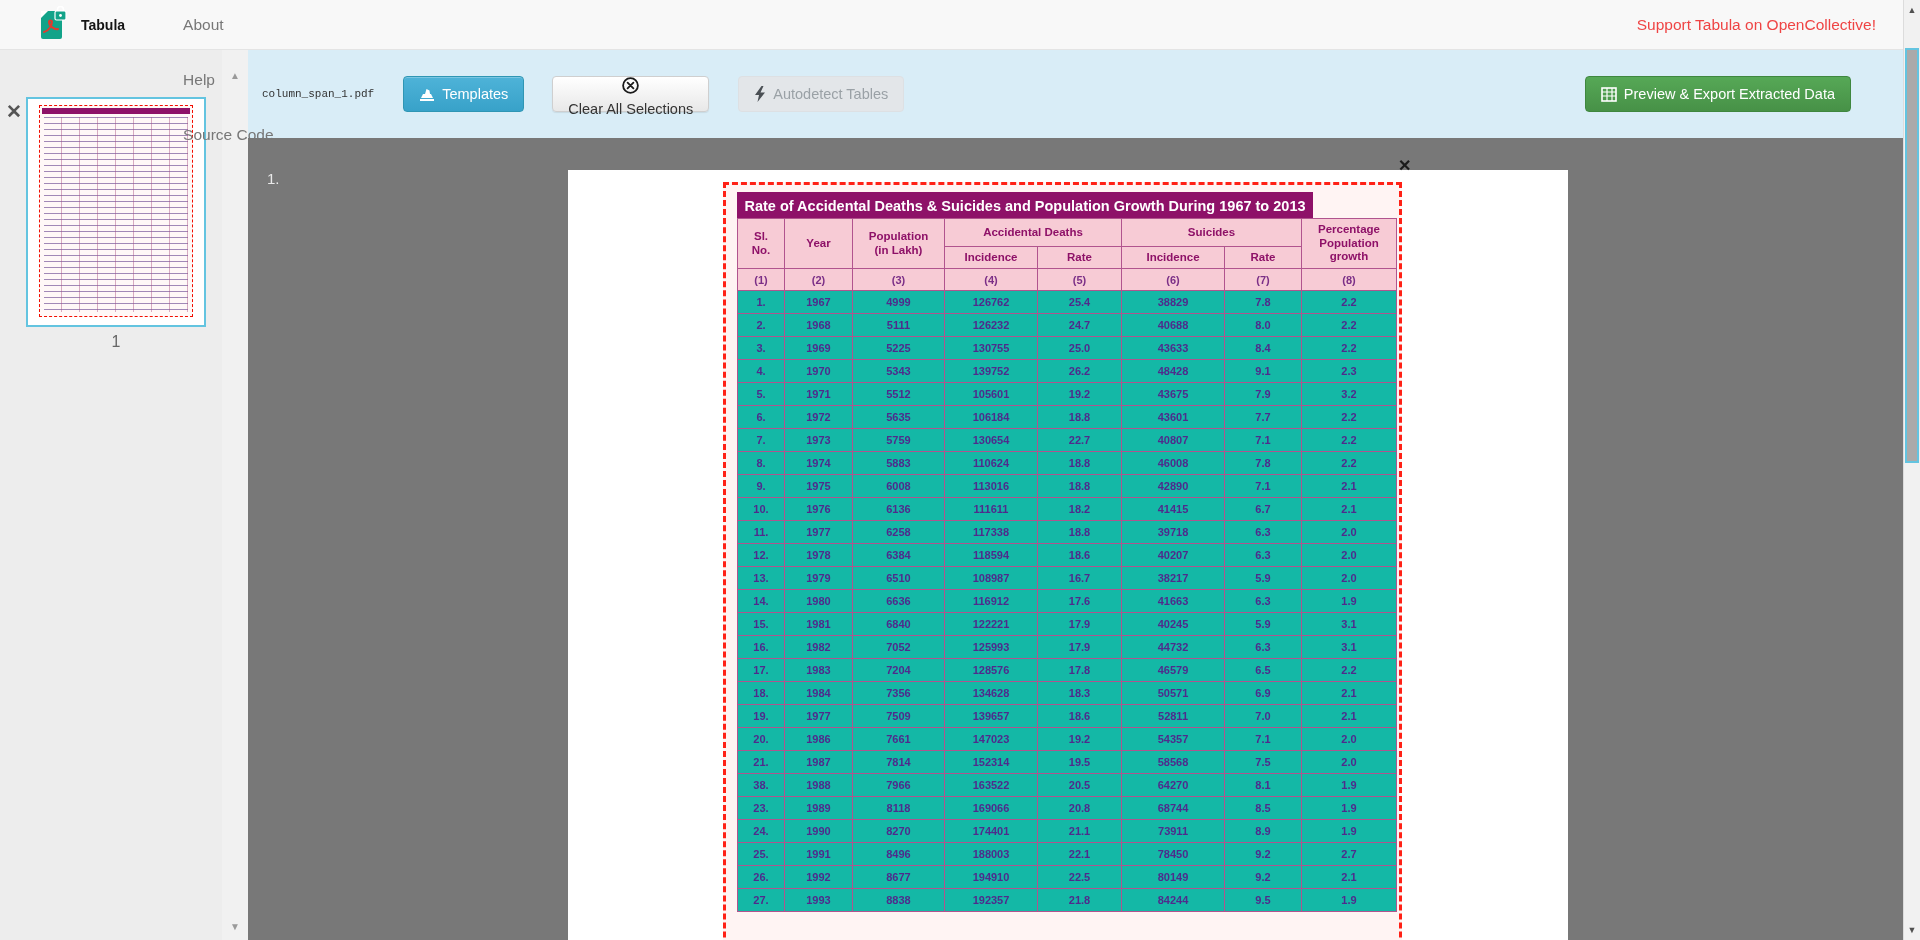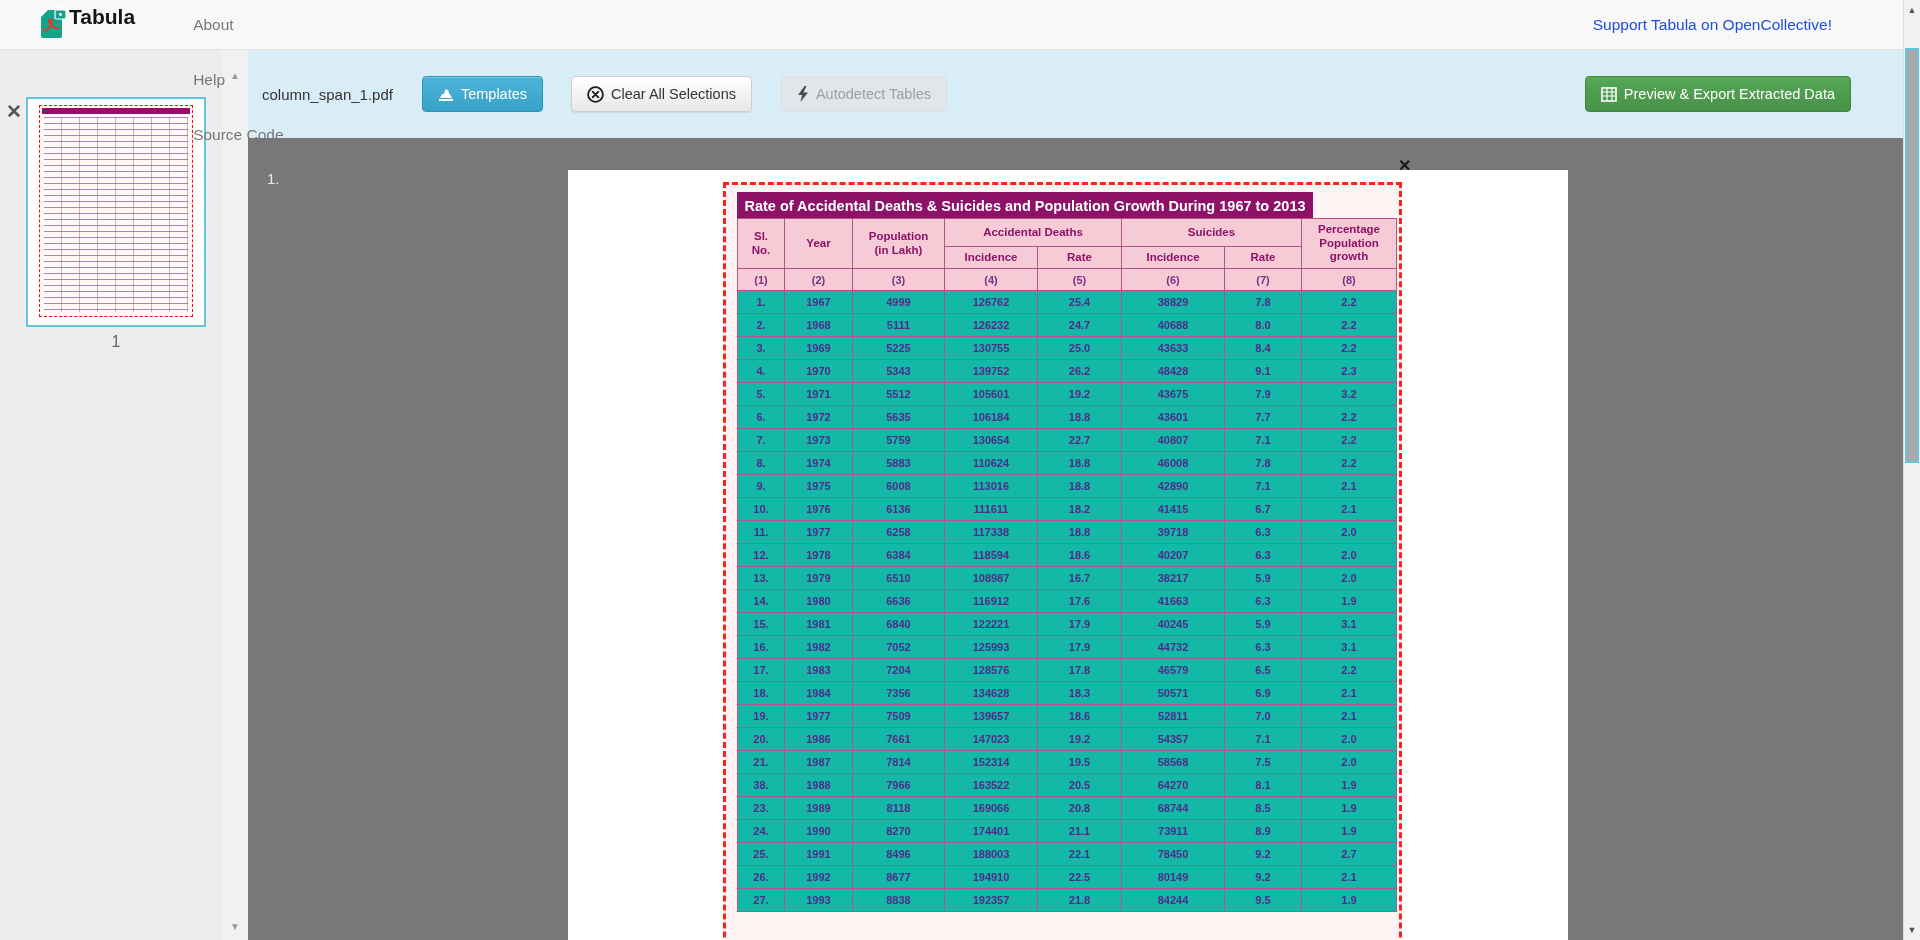--- a/index.html
+++ b/index.html
@@ -4,25 +4,25 @@
 <style>
   * { margin:0; padding:0; box-sizing:border-box; }
   html,body { width:1920px; height:940px; overflow:hidden; background:#fff;
               font-family:"Liberation Sans", sans-serif; }
   .app { position:relative; width:1920px; height:940px; }
 
   
   .navbar { position:absolute; left:0; top:0; width:1920px; height:50px;
             background:#f8f8f8; border-bottom:1px solid #e4e4e4;
             display:flex; align-items:center; z-index:5; }
-  .brand { display:flex; gap:1px; margin-left:38px;
-           font-size:21px; font-weight:bold; color:#151515; cursor:pointer; }
+  .brand { display:flex; align-items:center; gap:13px; margin-left:38px;
+           font-size:14px; font-weight:bold; color:#151515; cursor:pointer; }
   .navlinks { display:flex; gap:37px; margin-left:58px;flex-direction:column; }
   .navlinks a { color:#777; font-size:15.5px; text-decoration:none; cursor:pointer; }
-  .support { margin-left:auto; margin-right:88px; color:#1d4ed8; font-size:15.5px; cursor:pointer; }
+  .support { margin-left:auto; margin-right:44px; color:#ef4444; font-size:15.5px; cursor:pointer; }
 
   
   .sidebar { position:absolute; left:0; top:50px; width:222px; bottom:0; background:#ededed; }
   .thumb-close { position:absolute; left:6px; top:50px; font-size:19px; font-weight:bold;
                  color:#555; cursor:pointer; }
   .thumb { position:absolute; left:26px; top:47px; width:180px; height:230px;
            background:#fff; border:2px solid #63c4e0; cursor:pointer; }
   .mini-selection { position:absolute; left:11px; right:11px; top:6px; bottom:8px;
                     border:1px dashed #f20d00; background:rgba(255,20,10,0.03); }
   .mini-title { height:6px; margin:2px 2px 2px 2px; background:#8e1168; }
@@ -35,28 +35,28 @@
   .sidebar-scroll { position:absolute; left:222px; top:50px; width:26px; bottom:0;
                     background:#f1f1f1; }
   .sidebar-scroll .arr { position:absolute; left:0; width:26px; text-align:center;
                          color:#9a9a9a; font-size:10px; cursor:pointer; }
   .sidebar-scroll .up { top:20px; }
   .sidebar-scroll .down { bottom:8px; }
 
   
   .toolbar { position:absolute; left:248px; right:17px; top:50px; height:88px;
              background:#d9edf7; display:flex; align-items:center; }
-  .filename { margin-left:14px; font-size:15px; color:#333; }
+  .filename { margin-left:14px; font-size:11px; color:#333;font-family:Liberation Mono, monospace; }
   .btn { display:inline-flex; align-items:center; gap:7px; height:36px; padding:0 15px;
          border-radius:4px; font-size:14.5px; border:1px solid transparent;
          cursor:pointer; font-family:"Liberation Sans", sans-serif; white-space:nowrap; }
   .btn-templates { margin-left:29px; color:#fff; background:linear-gradient(#4eb3d8,#38a2c9);
                    border-color:#2f96b4; box-shadow:inset 0 1px 0 rgba(255,255,255,.25); }
   .btn-clear { margin-left:28px; color:#333; background:linear-gradient(#ffffff,#e8e8e8);
-               border-color:#cfcfcf; box-shadow:0 1px 1px rgba(0,0,0,.08); }
+               border-color:#cfcfcf; box-shadow:0 1px 1px rgba(0,0,0,.08);flex-direction:column; }
   .btn-auto { margin-left:29px; color:#9aa1a6; background:#e3e6e9; border-color:#dde0e3;
               cursor:default; }
   .btn-export { position:absolute; right:52px; color:#fff;
                 background:linear-gradient(#56a856,#479147); border-color:#3f873f; }
   .btn svg { display:block; }
 
   
   .docarea { position:absolute; left:248px; right:17px; top:138px; bottom:0;
              background:#787878; overflow:hidden; }
   .page-marker { position:absolute; left:19px; top:32px; color:#e9e9e9; font-size:15px; }

